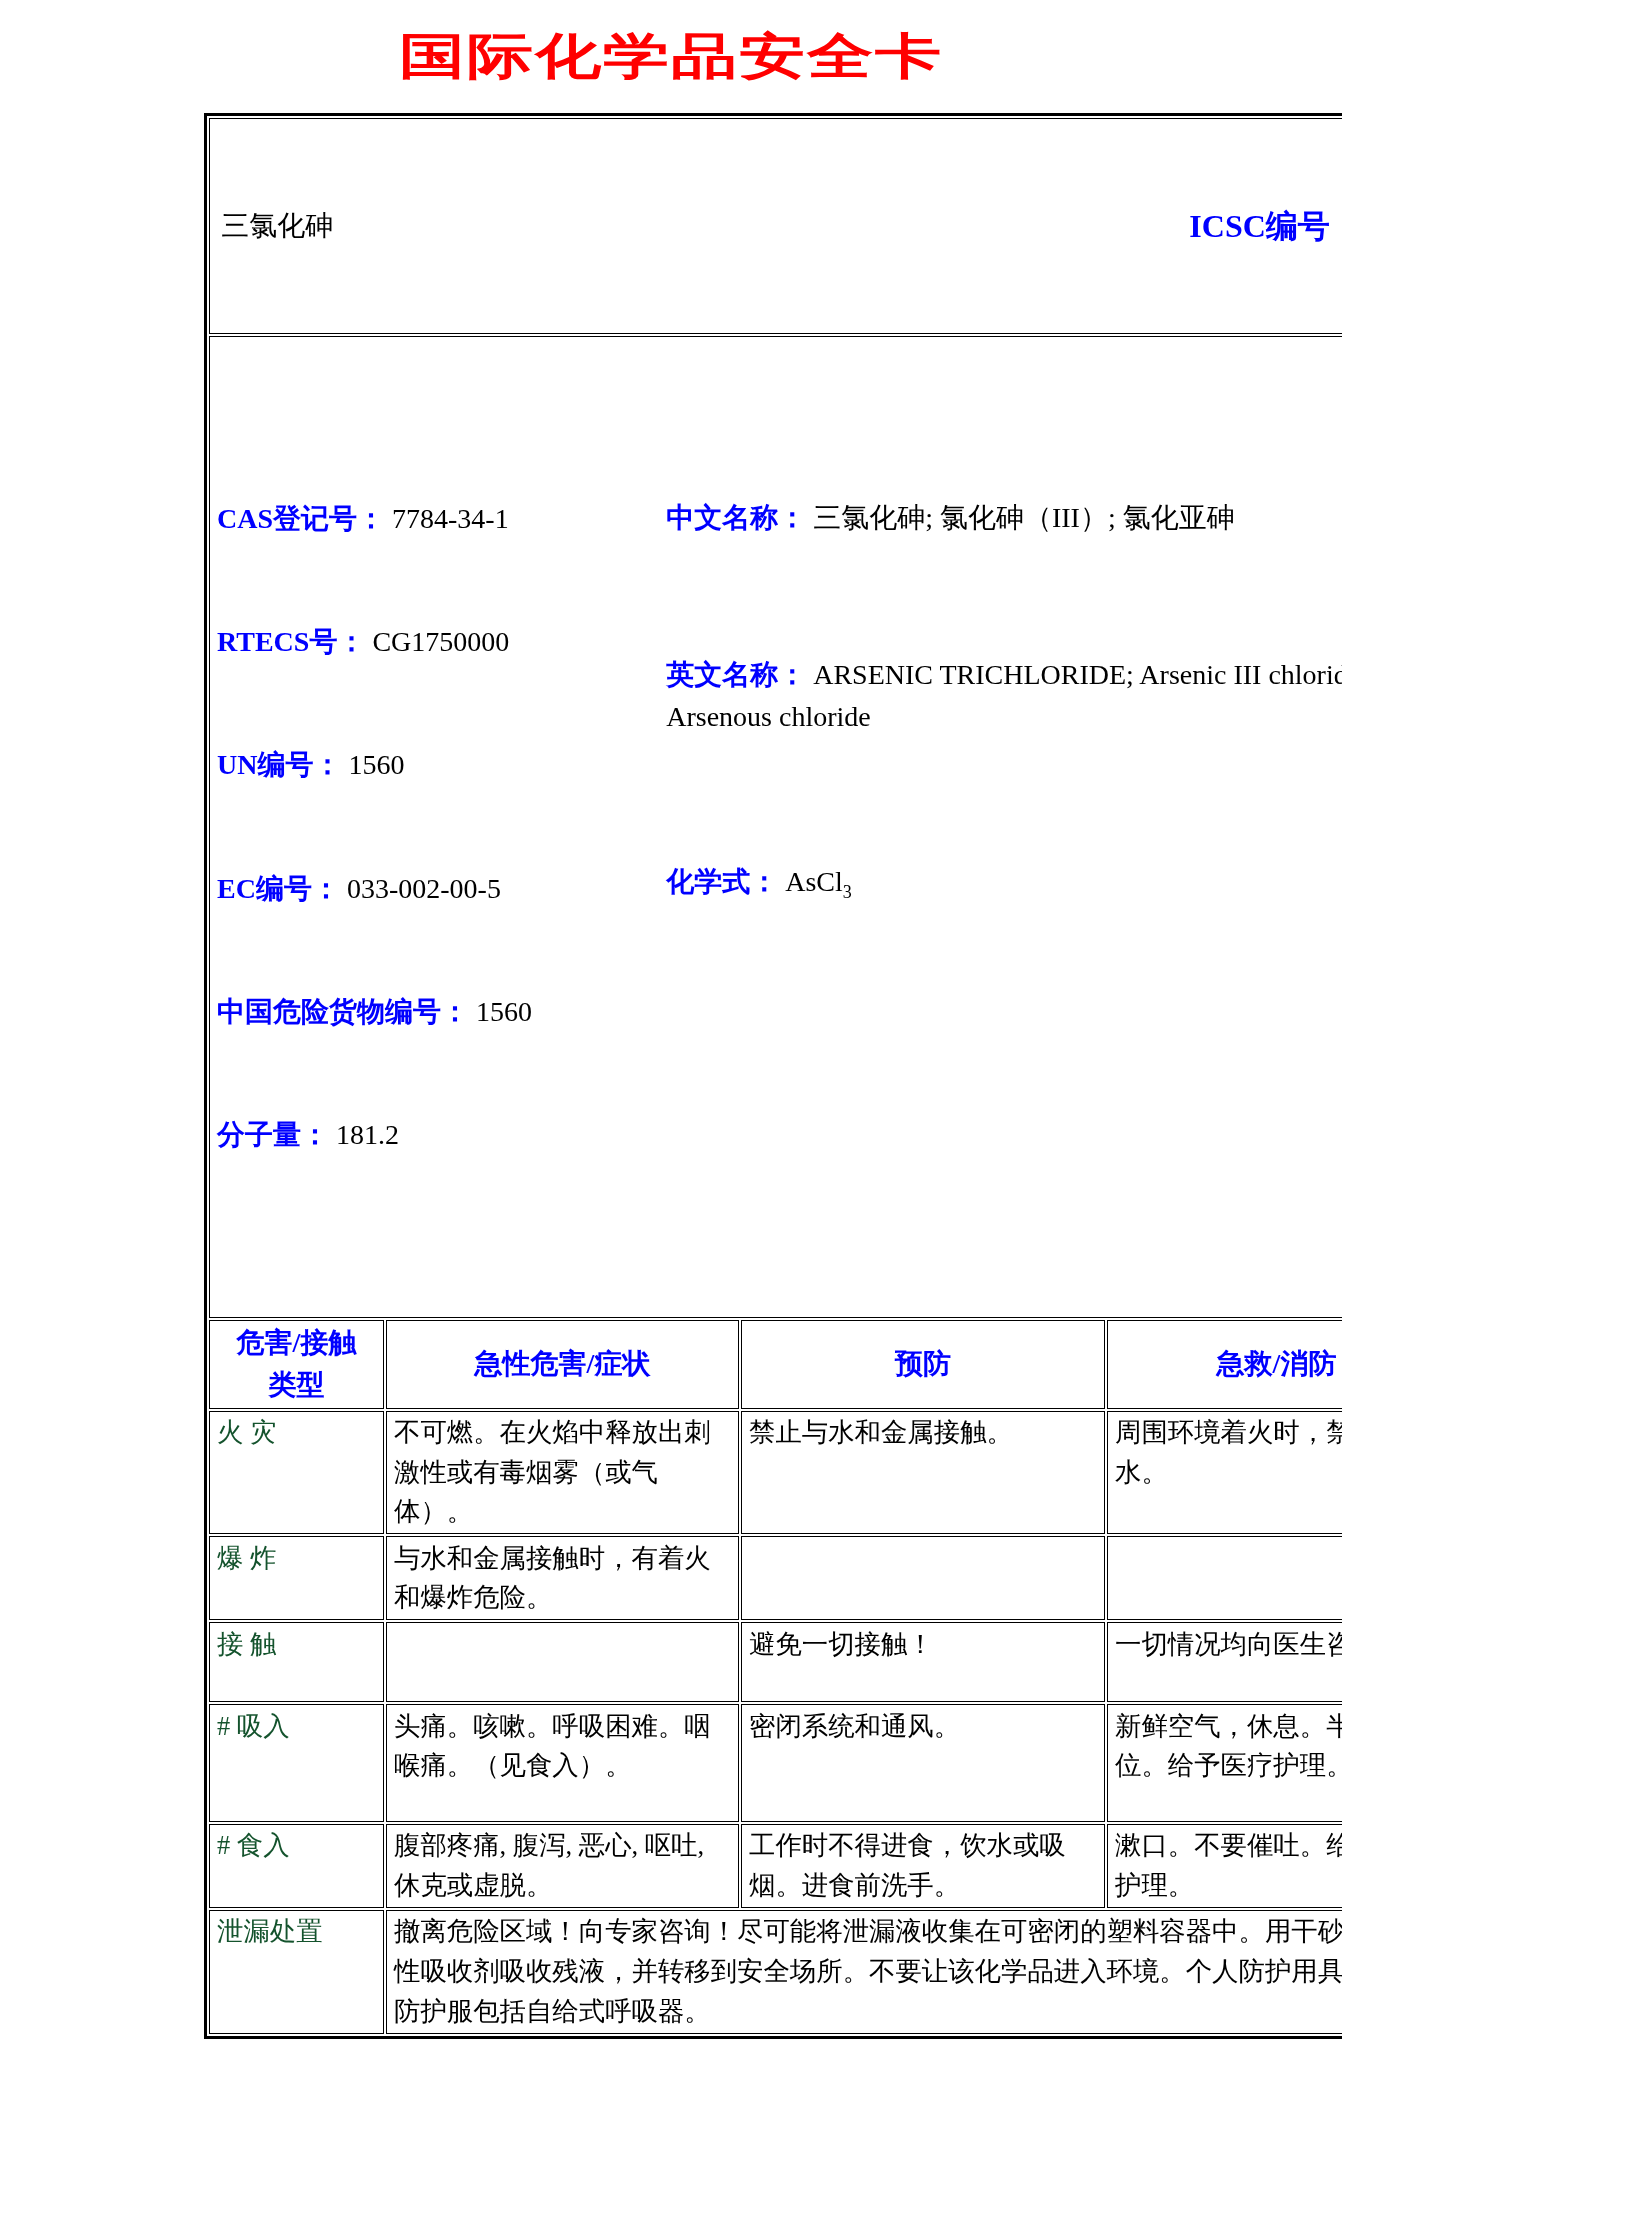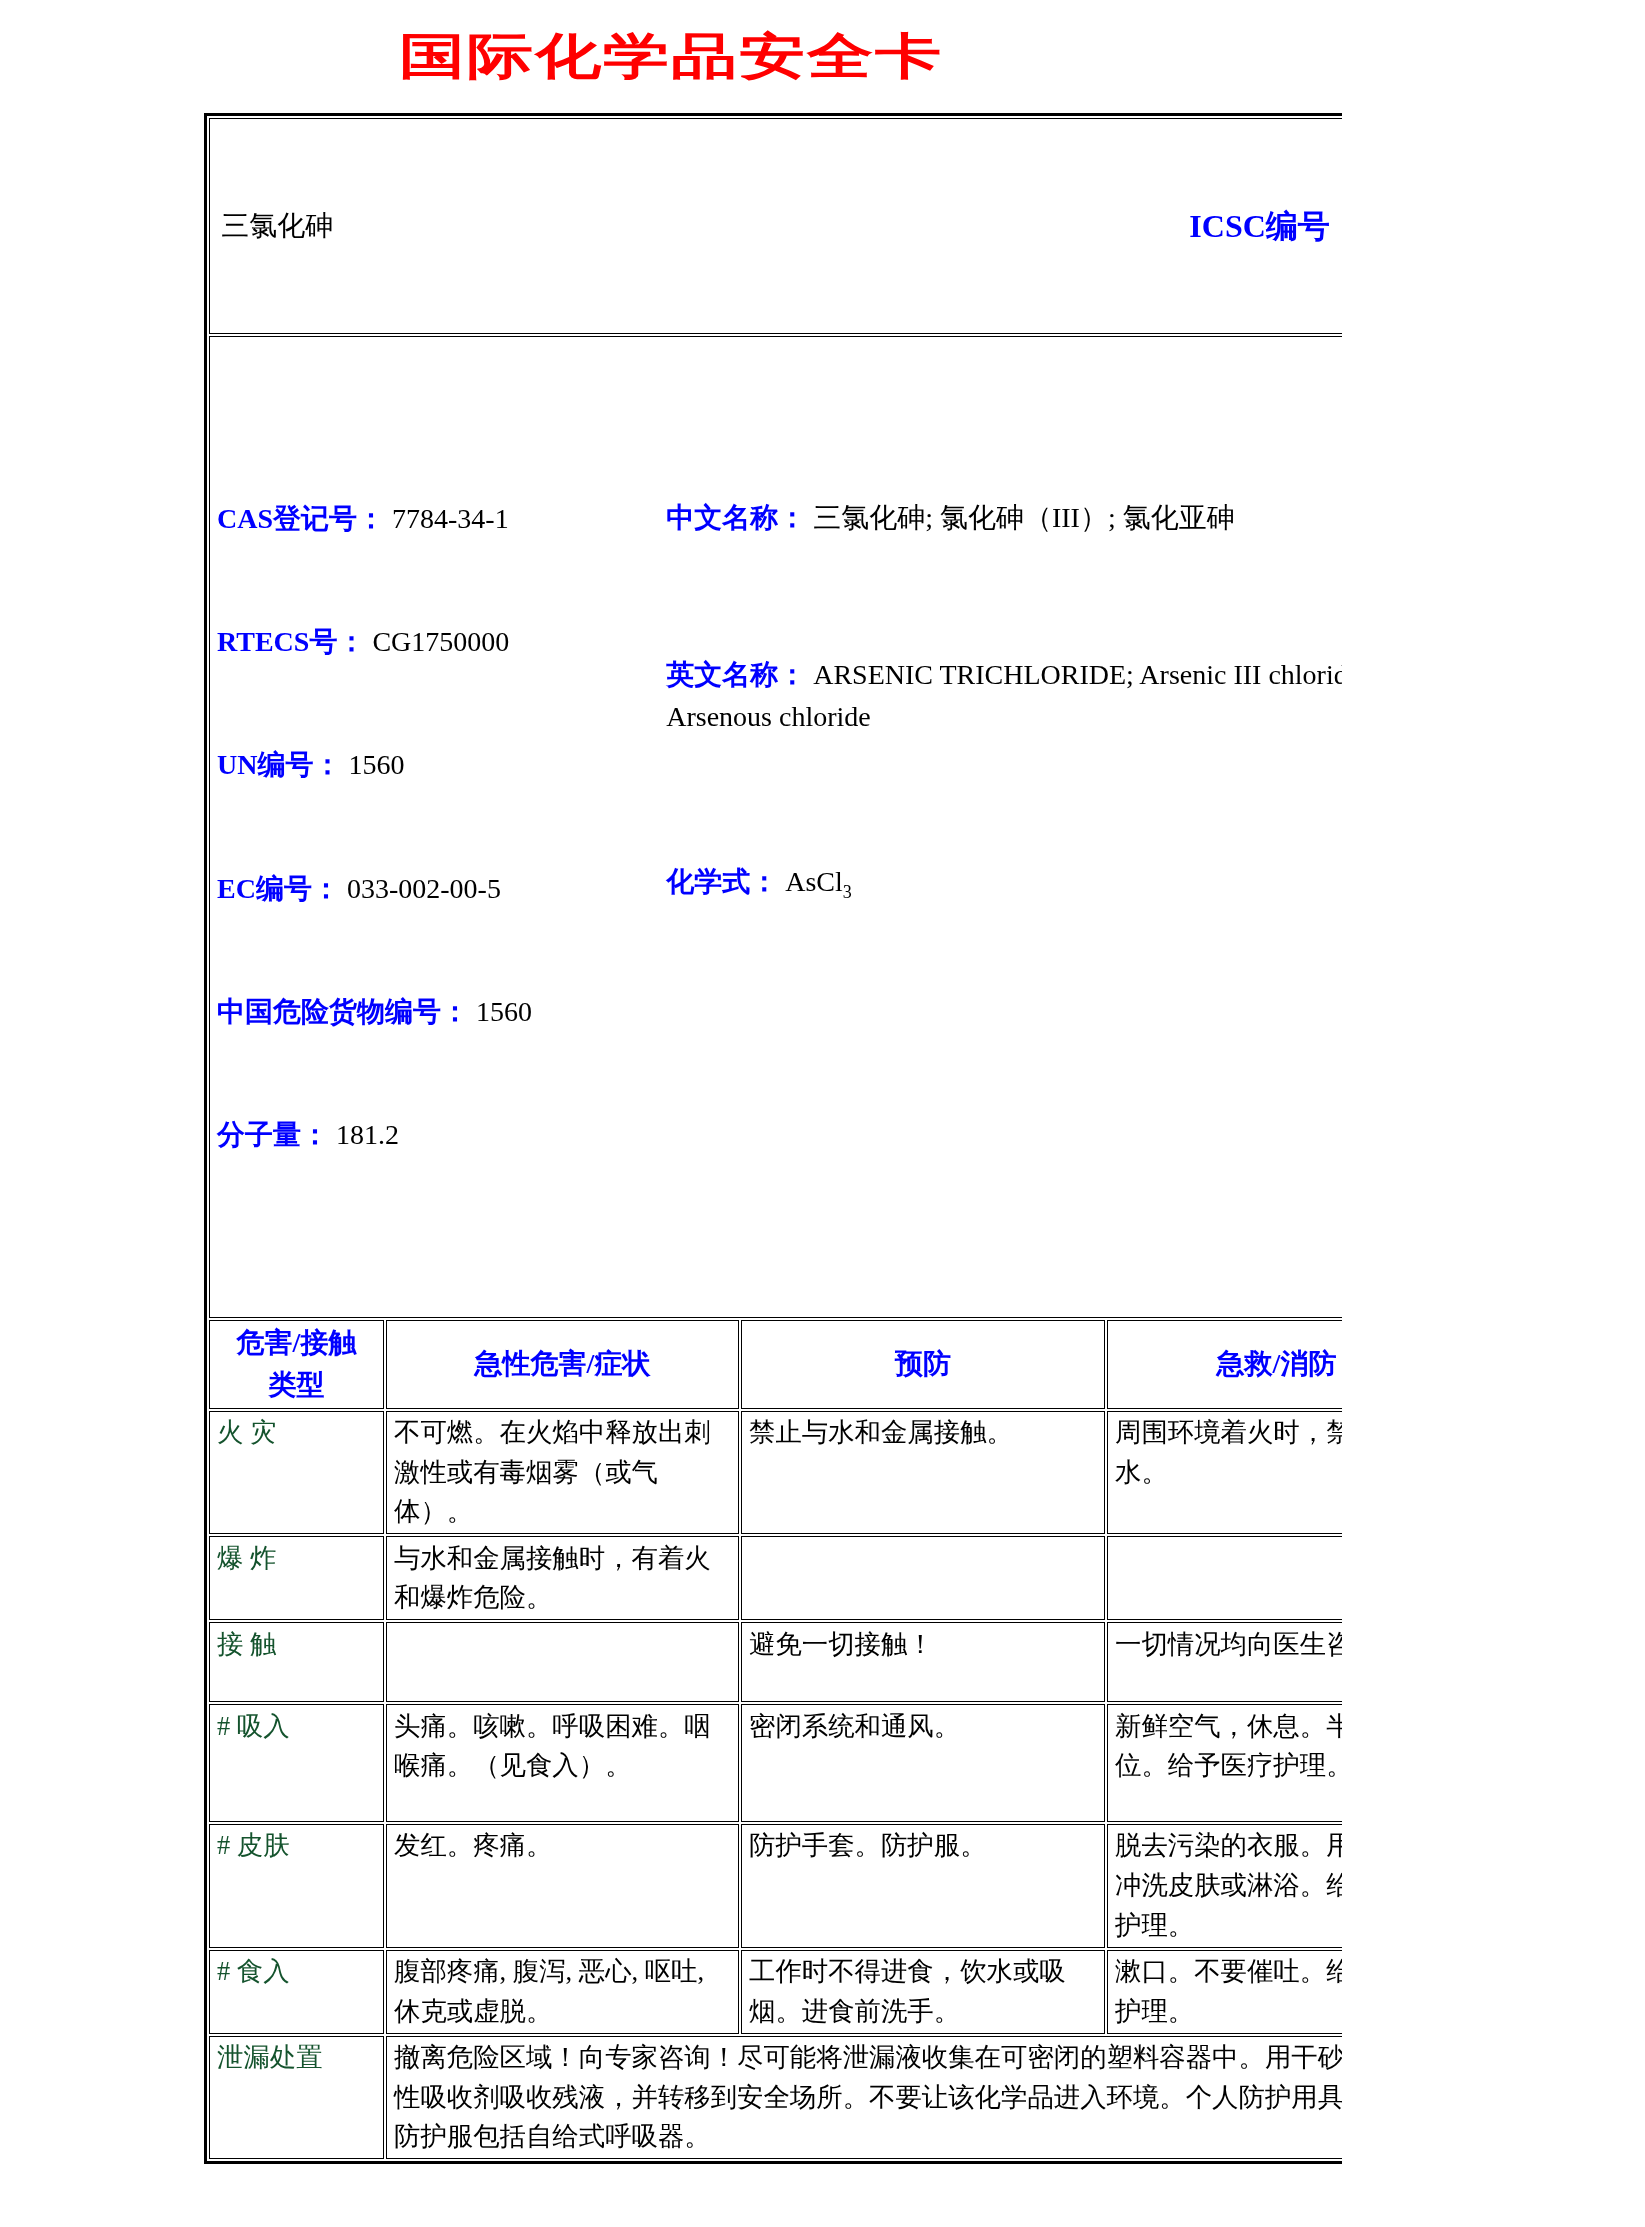--- a/index.html
+++ b/index.html
@@ -164,26 +164,20 @@
       <td>一切情况均向医生咨询！</td>
     </tr>
 
     <tr class="r-inh">
       <td class="rowlabel"># 吸入</td>
       <td>头痛。咳嗽。呼吸困难。咽喉痛。（见食入）。</td>
       <td>密闭系统和通风。</td>
       <td>新鲜空气，休息。半直立体位。给予医疗护理。</td>
     </tr>
 
-    <tr class="r-skin">
-      <td class="rowlabel"># 皮肤</td>
-      <td>发红。疼痛。</td>
-      <td>防护手套。防护服。</td>
-      <td>脱去污染的衣服。用大量水冲洗皮肤或淋浴。给予医疗护理。</td>
-    </tr>
 
 
     <tr class="r-ing">
       <td class="rowlabel"># 食入</td>
       <td>腹部疼痛, 腹泻, 恶心, 呕吐, 休克或虚脱。</td>
       <td>工作时不得进食，饮水或吸烟。进食前洗手。</td>
       <td>漱口。不要催吐。给予医疗护理。</td>
     </tr>
 
     <tr class="r-spill">

